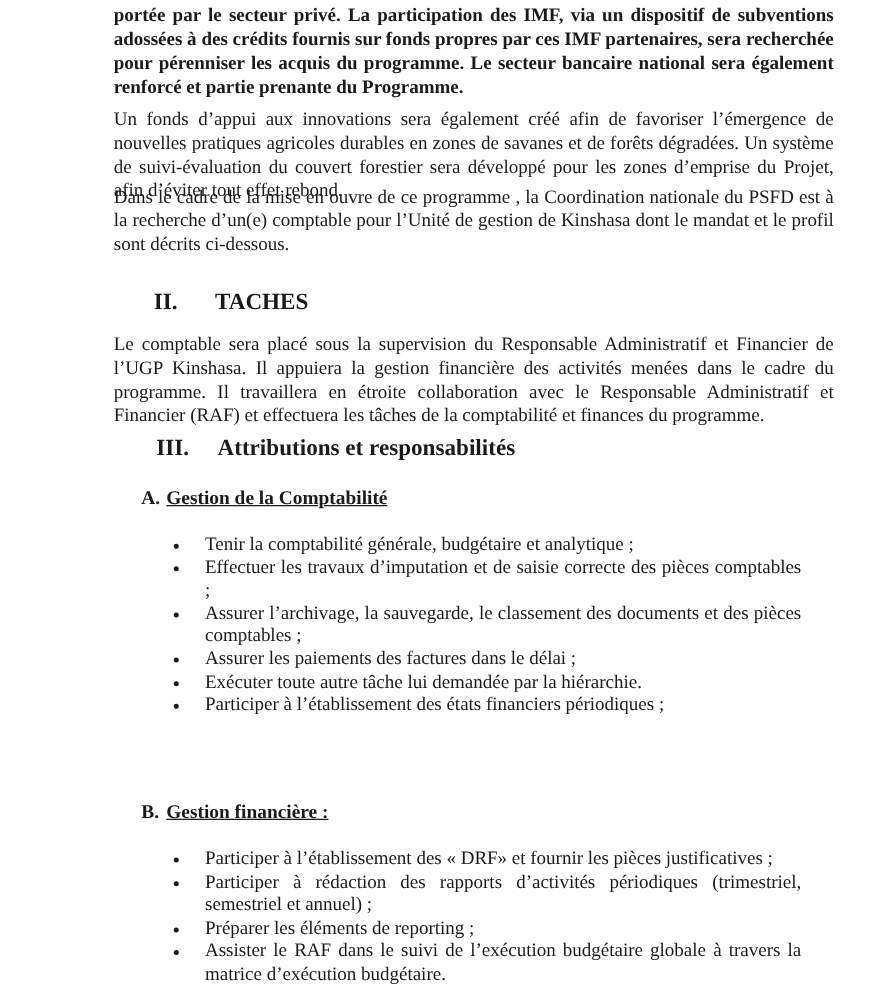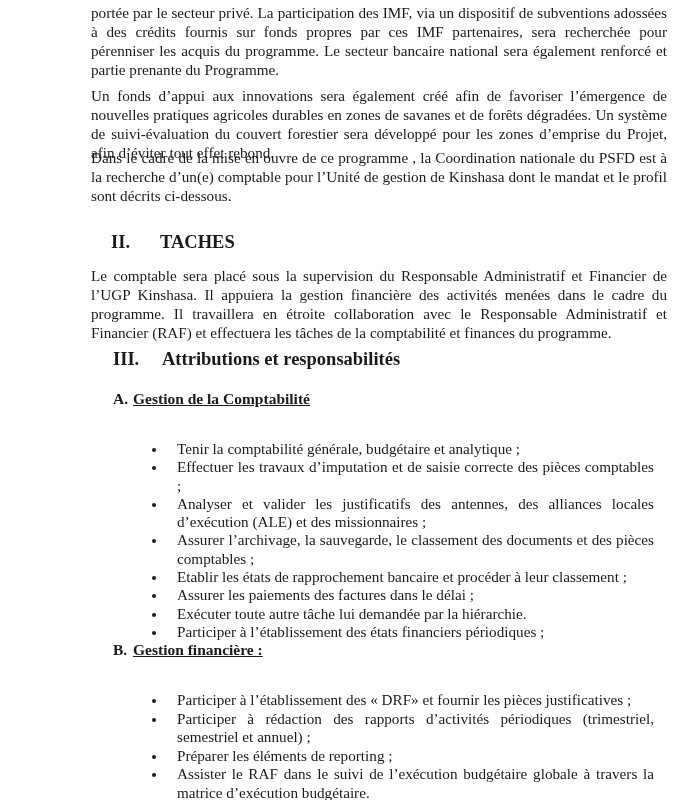--- a/index.html
+++ b/index.html
@@ -3,34 +3,34 @@
 <meta charset="utf-8">
 <style>
   html, body { margin: 0; padding: 0; background: #ffffff; }
   body {
     width: 700px; height: 800px; overflow: hidden; position: relative;
     font-family: "Liberation Serif", serif; color: #1a1a1a;
     font-size: 15.2px; line-height: 19px;
   }
   .page { position: absolute; left: 91px; top: 0; width: 576px; }
   p.body { margin: 0; text-align: justify; }
-  #p1 { position: absolute; top: 3px; }
+  #p1 { position: absolute; top: 3px; font-weight: bold; }
   #p2 { position: absolute; top: 86px; }
   #p3 { position: absolute; top: 148px; }
   #p4 { position: absolute; top: 266px; }
-  .h1 { position: absolute; font-weight: bold; font-size: 18.5px; line-height: 22px; }
+  .h1 { position: absolute; font-weight: bold; font-size: 18.5px; line-height: 22px; margin-left: 12px; }
   .h1 .num { display: inline-block; width: 49px; }
   #h-taches { top: 231px; left: 20px; }
   #h-attr { top: 348px; left: 22px; }
   .h2 { position: absolute; font-weight: bold; font-size: 15.5px; line-height: 19px; left: 22px; }
   .h2 .num { display: inline-block; width: 20px; }
   .h2 .lbl { text-decoration: underline; }
   #h-a { top: 389px; }
   #h-b { top: 640px; }
-  ul.bl { position: absolute; left: 36px; width: 510px; margin: 17px; padding: 0; list-style: none; }
+  ul.bl { position: absolute; left: 36px; width: 510px; margin: 4px; padding: 0; list-style: none; }
   ul.bl li { position: relative; padding-left: 33px; text-align: justify; }
   ul.bl li::before {
     content: ""; position: absolute; left: 8px; top: 8px;
     width: 4px; height: 4px; border-radius: 50%; background: #1a1a1a;
   }
   #list-a { top: 423px; line-height: 18.3px; }
   #list-b { top: 674px; line-height: 18.5px; }
 </style>
 </head>
 <body>
@@ -48,23 +48,21 @@
   <div class="h1" id="h-attr">
     <span class="num">III.</span><span>Attributions et responsabilités</span>
   </div>
 
   <div class="h2" id="h-a">
     <span class="num">A.</span><span class="lbl">Gestion de la Comptabilité</span>
   </div>
   <ul class="bl" id="list-a">
     <li>Tenir la comptabilité générale, budgétaire et analytique ;</li>
     <li>Effectuer les travaux d’imputation et de saisie correcte des pièces comptables ;</li>
-    <li>Analyser et valider les justificatifs des antennes, des alliances locales d’exécution (ALE) et des missionnaires ;</li>
     <li>Assurer l’archivage, la sauvegarde, le classement des documents et des pièces comptables ;</li>
-    <li>Etablir les états de rapprochement bancaire et procéder à leur classement ;</li>
     <li>Assurer les paiements des factures dans le délai ;</li>
     <li>Exécuter toute autre tâche lui demandée par la hiérarchie.</li>
     <li>Participer à l’établissement des états financiers périodiques ;</li>
   </ul>
 
   <div class="h2" id="h-b">
     <span class="num">B.</span><span class="lbl">Gestion financière :</span>
   </div>
   <ul class="bl" id="list-b">
     <li>Participer à l’établissement des « DRF» et fournir les pièces justificatives ;</li>

